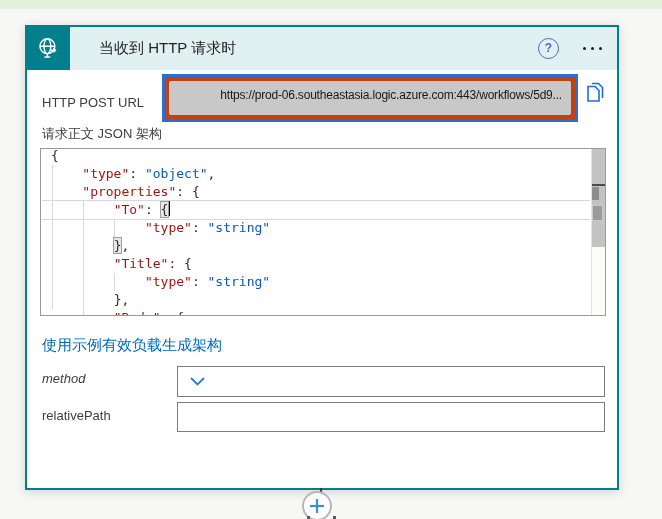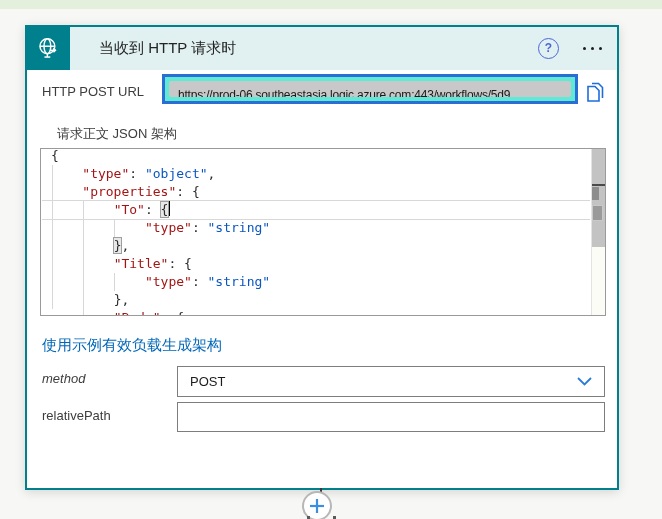--- a/index.html
+++ b/index.html
@@ -23,22 +23,22 @@
   .help-btn{width:19px;height:19px;border:1.7px solid #4d65d6;border-radius:50%;
     color:#4d65d6;font-size:12px;font-weight:bold;line-height:19px;text-align:center;
     margin-right:24px;cursor:pointer;box-sizing:content-box;}
   .menu-btn{display:flex;gap:5px;margin-right:15px;cursor:pointer;padding:4px 0;}
   .menu-btn i{width:3px;height:3px;border-radius:50%;background:#1d1d1d;}
 
   .lbl{position:absolute;font-size:13px;color:#3d3d3d;white-space:nowrap;}
 
   
   .url-focus{
-    position:absolute;left:135px;top:47px;width:416px;height:30px;box-sizing:border-box;
-    border:3px solid #2a6dd5;background:#5eead4;padding:4px;
+    position:absolute;left:135px;top:47px;width:416px;height:48px;box-sizing:border-box;
+    border:3px solid #2a6dd5;background:#c2410c;padding:4px;text-align:right;
   }
   .url-field{
     height:100%;background:#c8c8c8;border-radius:2px;box-sizing:border-box;
     font-size:12px;letter-spacing:-0.2px;color:#191919;line-height:28px;padding:0 9px;
     white-space:nowrap;overflow:hidden;text-overflow:ellipsis;
   }
   .copy-btn{position:absolute;left:557px;top:55px;width:22px;height:24px;cursor:pointer;}
 
   
   .editor{
@@ -108,32 +108,32 @@
     </div>
     <div class="header-title">当收到 HTTP 请求时</div>
     <div class="help-btn">?</div>
     <div class="menu-btn">
         <i></i>
         <i></i>
         <i></i>
       </div>
   </div>
 
-  <div class="lbl" style="left:15px;top:57px;">HTTP POST URL</div>
+  <div class="lbl" style="left:15px;top:68px;">HTTP POST URL</div>
   <div class="url-focus">
     <div class="url-field">https://prod-06.southeastasia.logic.azure.com:443/workflows/5d9...</div>
   </div>
   <div class="copy-btn">
     <svg width="22" height="24" viewBox="0 0 22 24" fill="none" stroke="#1f6cdb" stroke-width="1.6">
       <path d="M4 4.5h7l4 4V19H4z"></path>
       <path d="M8 1.5h6.5l4 4V16"></path>
     </svg>
   </div>
 
-  <div class="lbl" style="left:30px;top:98px;">请求正文 JSON 架构</div>
+  <div class="lbl" style="left:15px;top:98px;">请求正文 JSON 架构</div>
   <div class="editor">
     <div class="cur-line"></div>
     <div class="guide" style="left:11px;top:16px;height:144px;"></div>
     <div class="guide" style="left:42px;top:52px;height:114px;"></div>
     <div class="guide" style="left:73px;top:70px;height:18px;"></div>
     <div class="guide" style="left:73px;top:124px;height:18px;"></div>
     <div class="code-clip">
       <div class="code-inner" id="code-lines"><div class="code-line"><span>{</span></div><div class="code-line"><span>    </span><span class="tok-key">"type"</span><span>: </span><span class="tok-str">"object"</span><span>,</span></div><div class="code-line"><span>    </span><span class="tok-key">"properties"</span><span>: {</span></div><div class="code-line"><span>        </span><span class="tok-key">"To"</span><span>: </span><span class="tok-box">{</span><span class="caret"></span></div><div class="code-line"><span>            </span><span class="tok-key">"type"</span><span>: </span><span class="tok-str">"string"</span></div><div class="code-line"><span>        </span><span class="tok-box">}</span><span>,</span></div><div class="code-line"><span>        </span><span class="tok-key">"Title"</span><span>: {</span></div><div class="code-line"><span>            </span><span class="tok-key">"type"</span><span>: </span><span class="tok-str">"string"</span></div><div class="code-line"><span>        </span><span>},</span></div><div class="code-line"><span>        </span><span class="tok-key">"Body"</span><span>: {</span></div></div>
     </div>
     <div class="sb">
@@ -141,21 +141,20 @@
       <div class="sb-line"></div>
       <div class="sb-m1"></div>
       <div class="sb-m2"></div>
     </div>
   </div>
 
   <div class="link" style="left:15px;top:309px;">使用示例有效负载生成架构</div>
 
   <div class="lbl" style="left:15px;top:344px;font-style:italic;">method</div>
   <div class="combo">
-    <span class="combo-val">POST</span>
     <svg class="chev" width="15" height="9" viewBox="0 0 15 9" fill="none" stroke="#2b7cd9" stroke-width="1.8">
         <polyline points="1,1 7.5,7.5 14,1"></polyline>
       </svg>
   </div>
 
   <div class="lbl" style="left:15px;top:381px;">relativePath</div>
   <input class="txt-input" type="text" value="" style="">
 
 </div>
 

